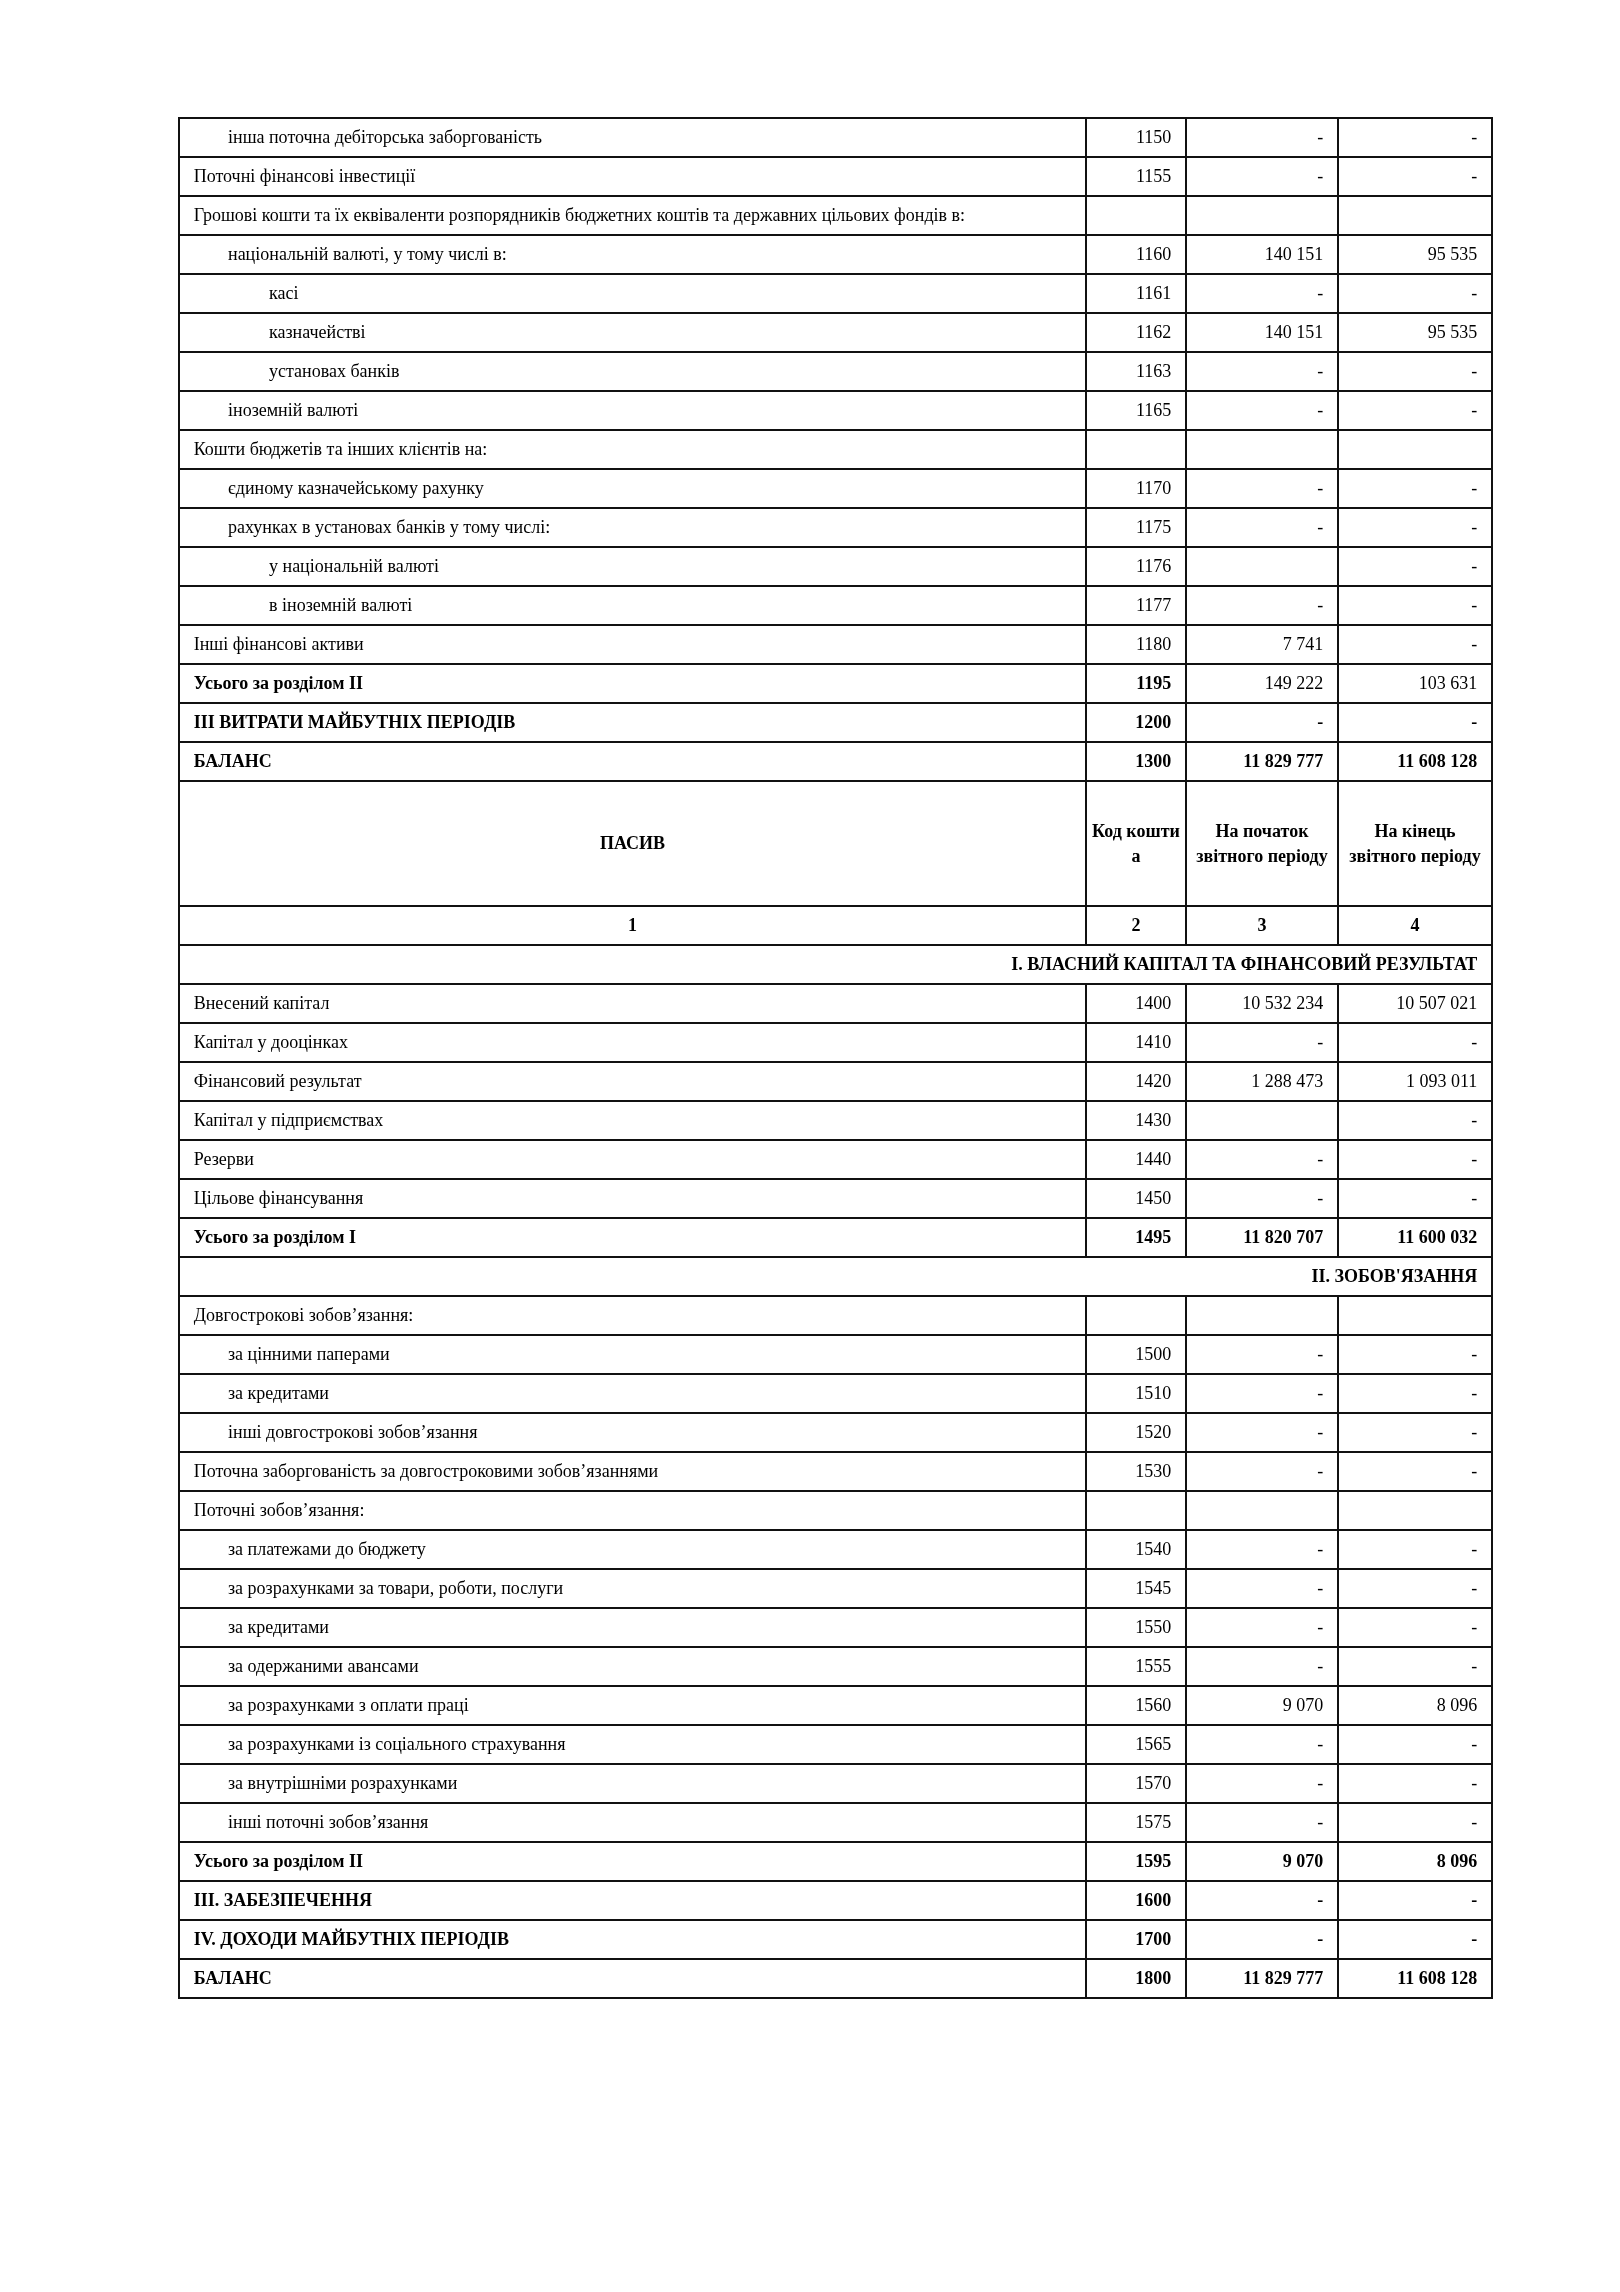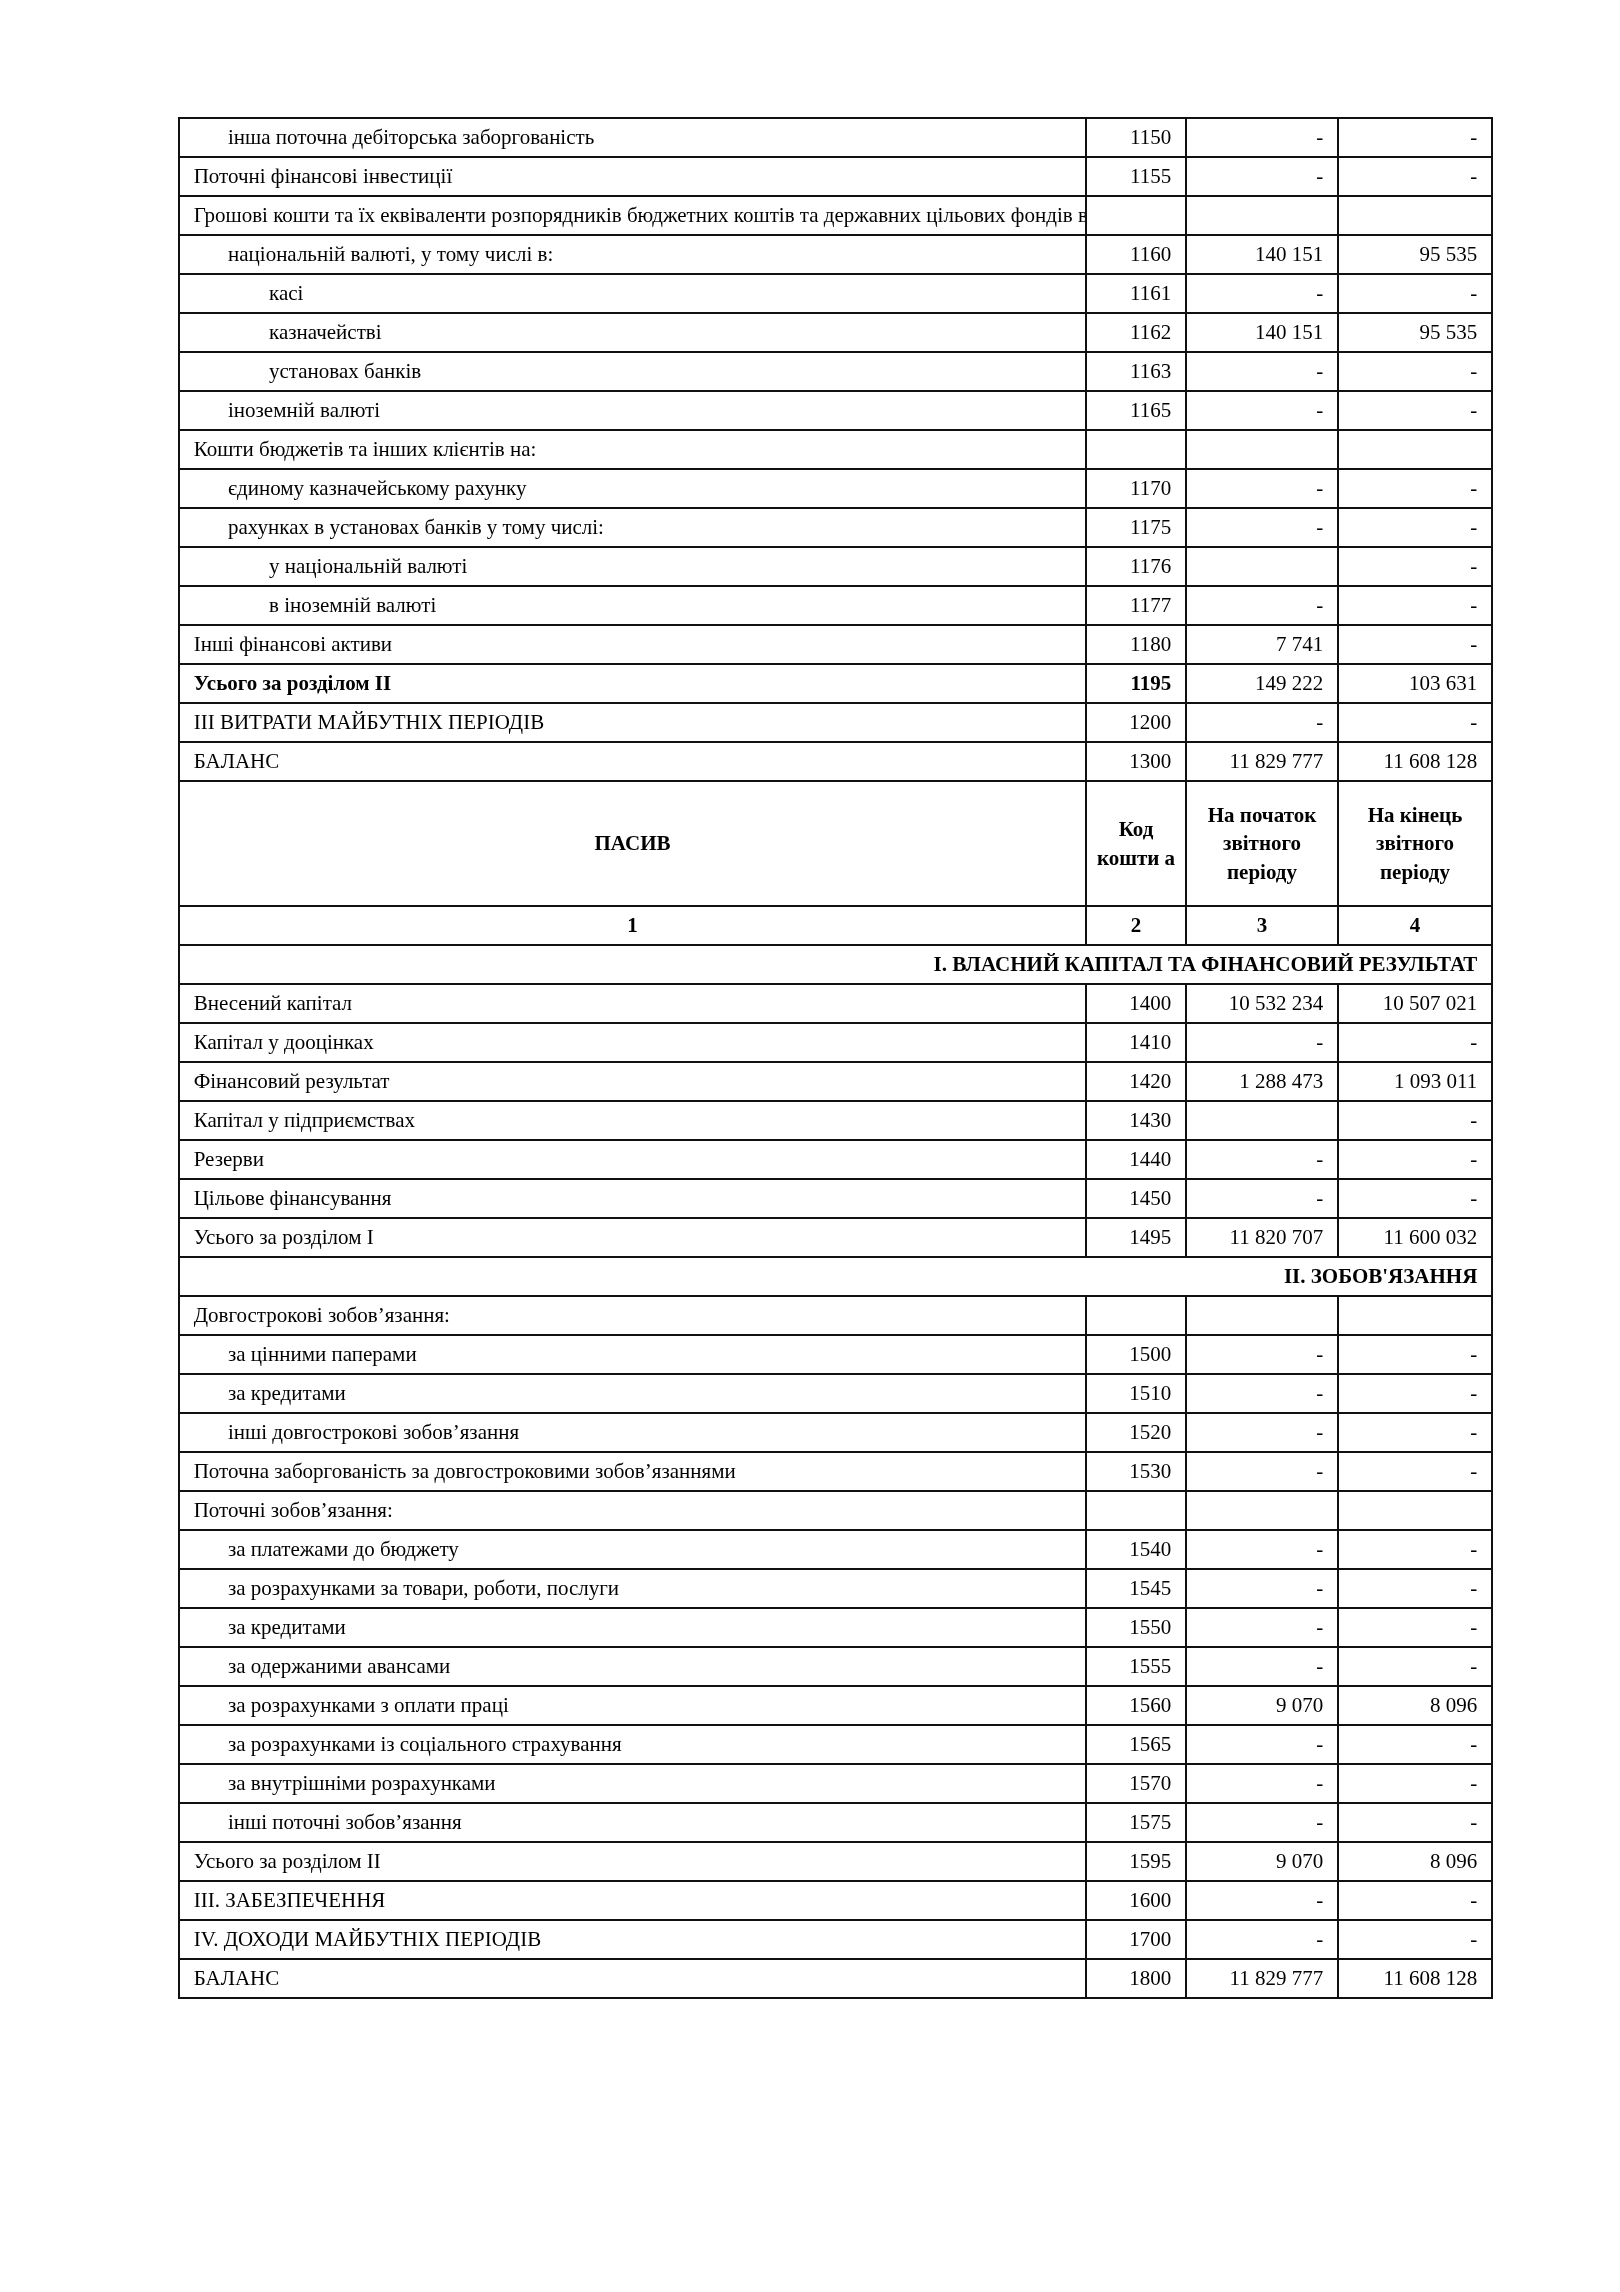--- a/index.html
+++ b/index.html
@@ -1,27 +1,27 @@
 <!DOCTYPE html>
 <html><head>
 <meta charset="utf-8">
 <style>
   html, body { margin: 0; padding: 0; background: #ffffff; }
   body { width: 1620px; height: 2293px; position: relative; font-family: "Liberation Serif", "DejaVu Serif", serif; color: #000; }
   .page { position: absolute; left: 178px; top: 117px; width: 1312px; }
-  table.bal { border-collapse: collapse; width: 1312px; table-layout: fixed; font-size: 21px; padding-left: 48px; }
+  table.bal { border-collapse: collapse; width: 1312px; table-layout: fixed; font-size: 18px; padding-left: 48px; }
   table.bal td { border: 2px solid #111; height: 37px; padding: 0 13.7px; vertical-align: middle; line-height: 1.1; overflow: hidden; white-space: nowrap; }
   col.c1 { width: 907px; } col.c2 { width: 100px; } col.c3 { width: 152px; } col.c4 { width: 154px; }
   td.code { text-align: right; padding: 0 3.9px; }
   td.num { text-align: right; padding-right: 13.7px; }
   td.lbl { text-align: left; }
   td.lbl.l1 { padding-left: 48px; }
   td.lbl.l2 { padding-left: 89px; }
   td.wrap { white-space: normal; height: 74px; line-height: 1.4; }
-  tr.bold td { font-weight: normal; }
+  tr.bold td { font-weight: bold; }
   td.b { font-weight: bold; }
   tr.hdr td { height: 123px; font-weight: bold; text-align: center; white-space: normal; line-height: 1.35; padding: 0 3.9px; }
   tr.idx td { font-weight: bold; text-align: center; }
   td.section { font-weight: bold; text-align: right; }
 </style>
 </head>
 <body>
 
 <div class="page">
 <table class="bal">

